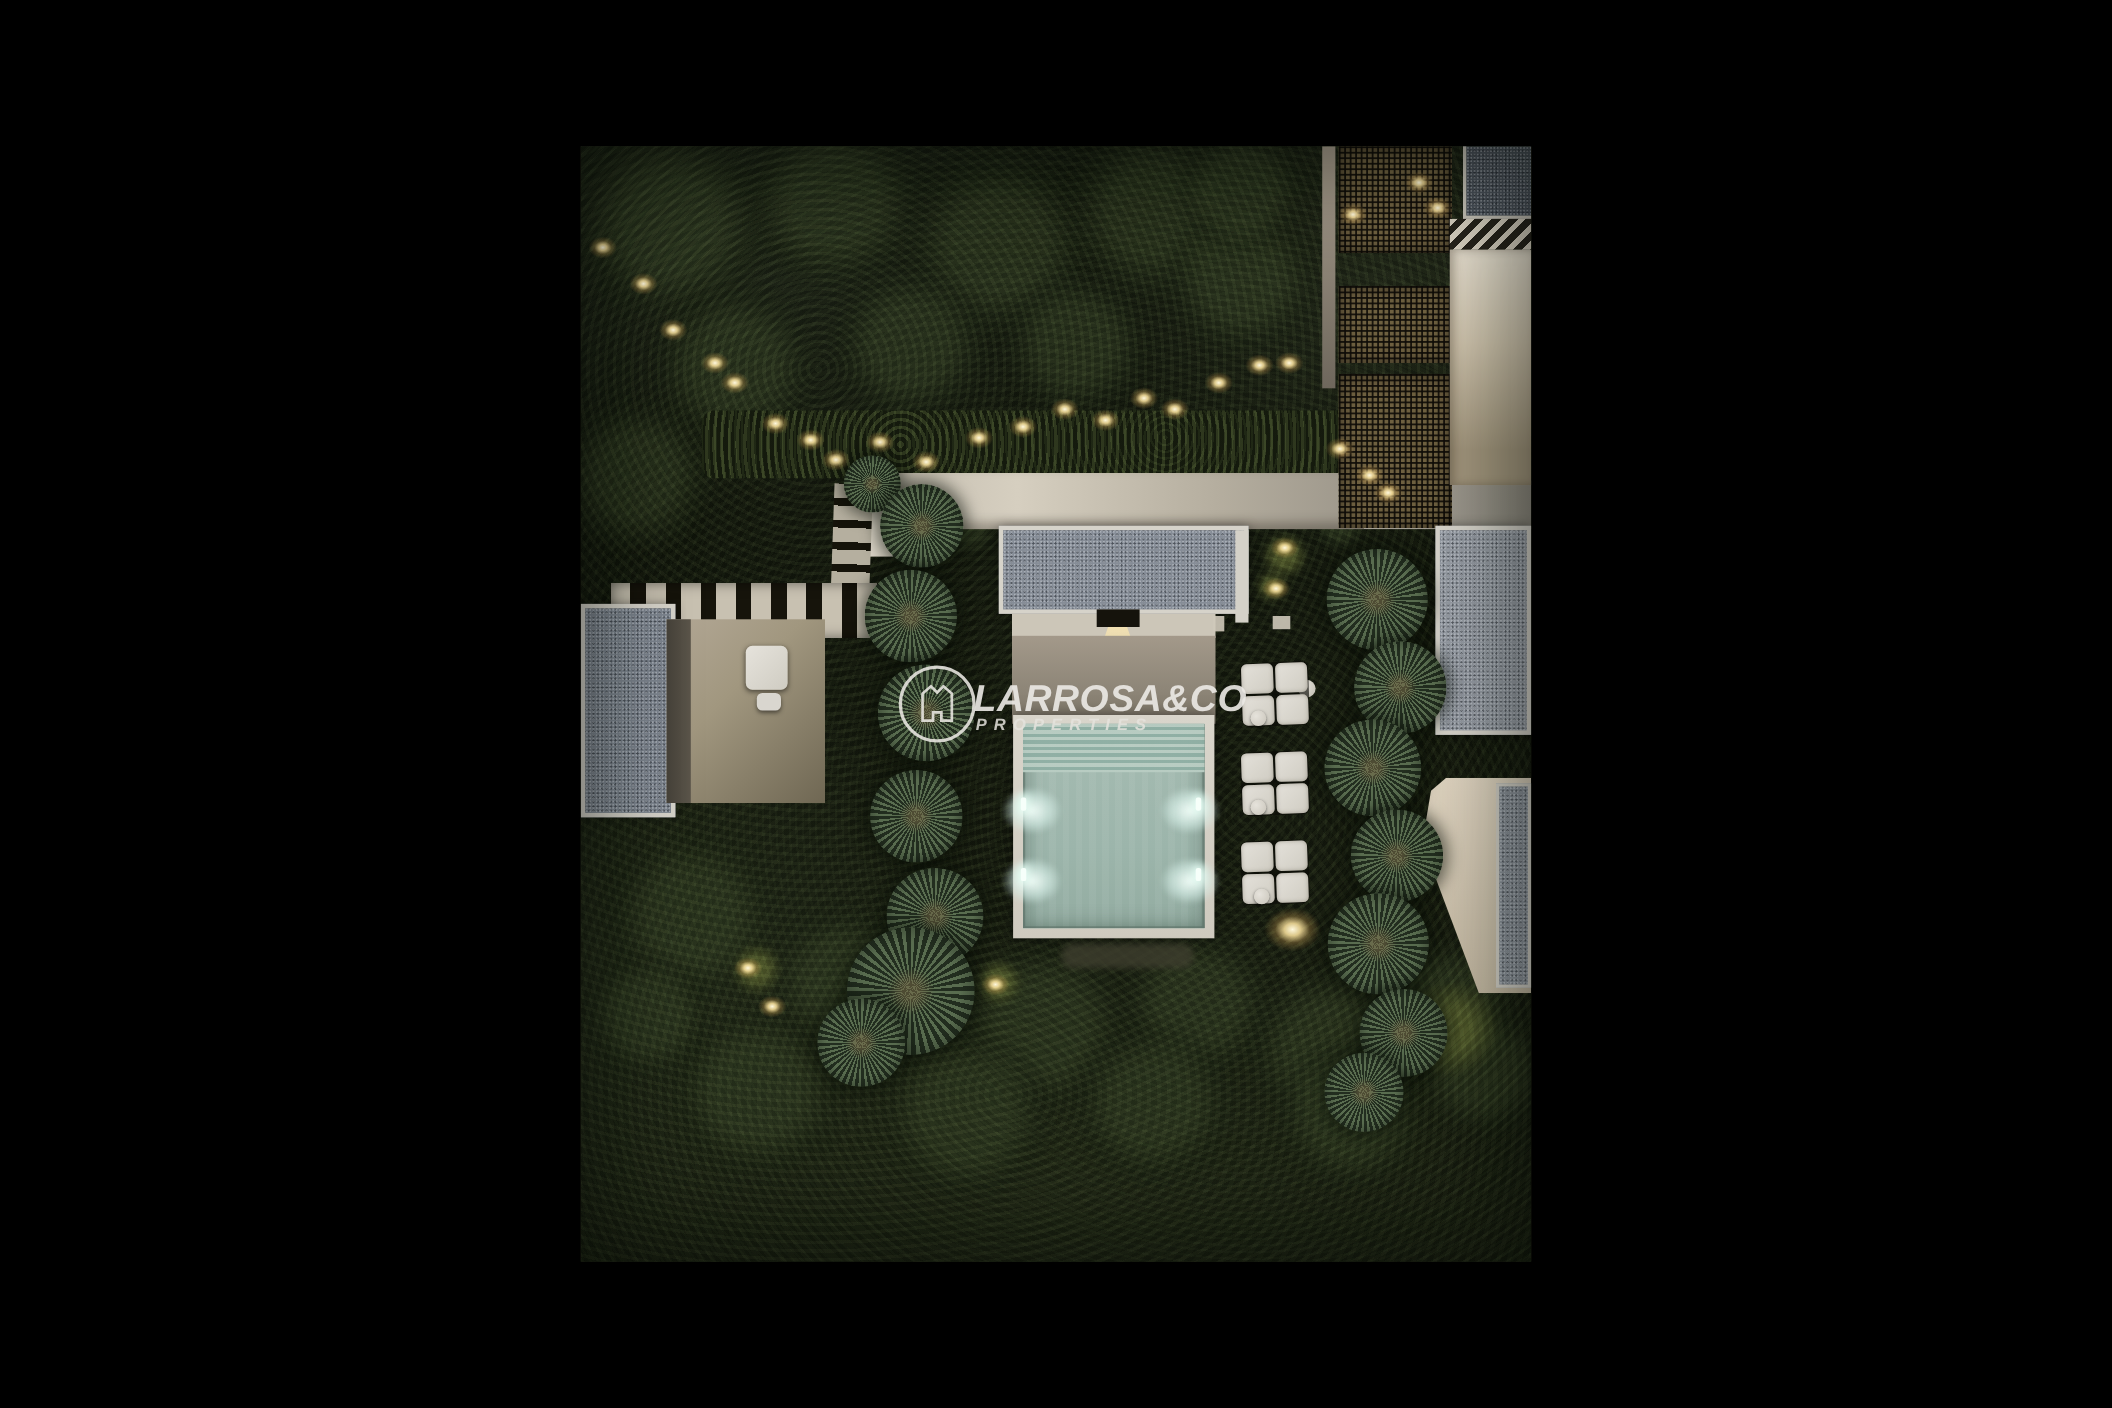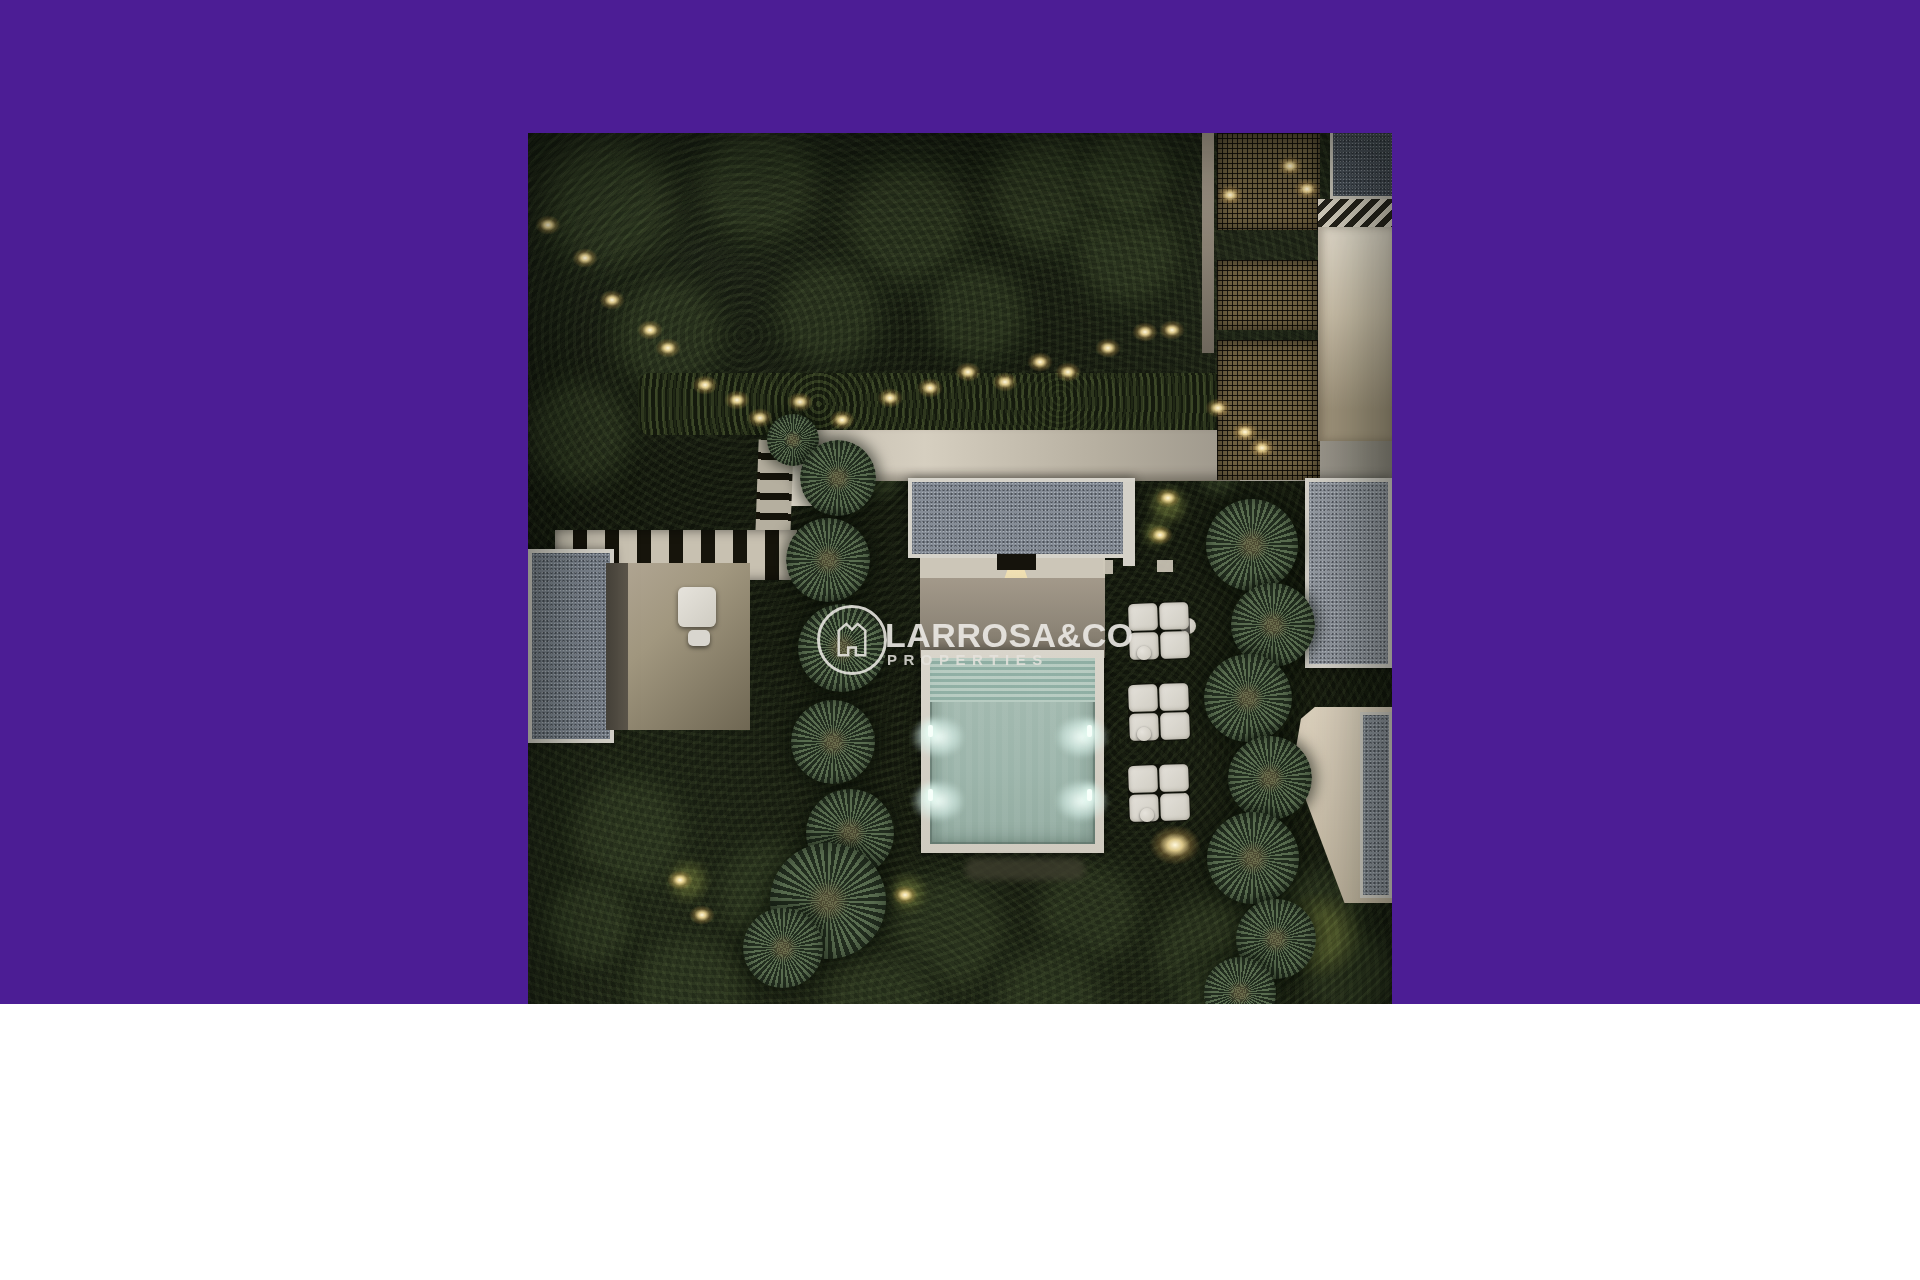--- a/index.html
+++ b/index.html
@@ -1,17 +1,17 @@
 <!DOCTYPE html>
 <html><head>
 <meta charset="utf-8">
 <style>
   html,body{margin:0;padding:0;background:#ffffff;width:1920px;height:1280px;
     font-family:"Liberation Sans", sans-serif;}
-  .page{position:relative;width:1920px;height:1004px;background:#4c1d95;overflow:hidden;}
+  .page{position:relative;width:1920px;height:1280px;background:#000000;overflow:hidden;font-style:italic;}
   .photo{position:absolute;left:528px;top:133px;width:864px;height:1014px;overflow:hidden;
     background:
       radial-gradient(420px 320px at 85% 12%, #23291b 0%, rgba(35,41,27,0) 70%),
       radial-gradient(500px 360px at 15% 8%, #20261a 0%, rgba(32,38,26,0) 70%),
       radial-gradient(600px 400px at 50% 95%, #242b19 0%, rgba(36,43,25,0) 75%),
       radial-gradient(420px 420px at 8% 75%, #262e1c 0%, rgba(38,46,28,0) 70%),
       linear-gradient(180deg,#161b10 0%, #13170d 40%, #191e11 100%);
     background-color:#14180d;}
   .layer{position:absolute;left:0;top:0;width:864px;height:1014px;}
   .abs{position:absolute;box-sizing:border-box;}

